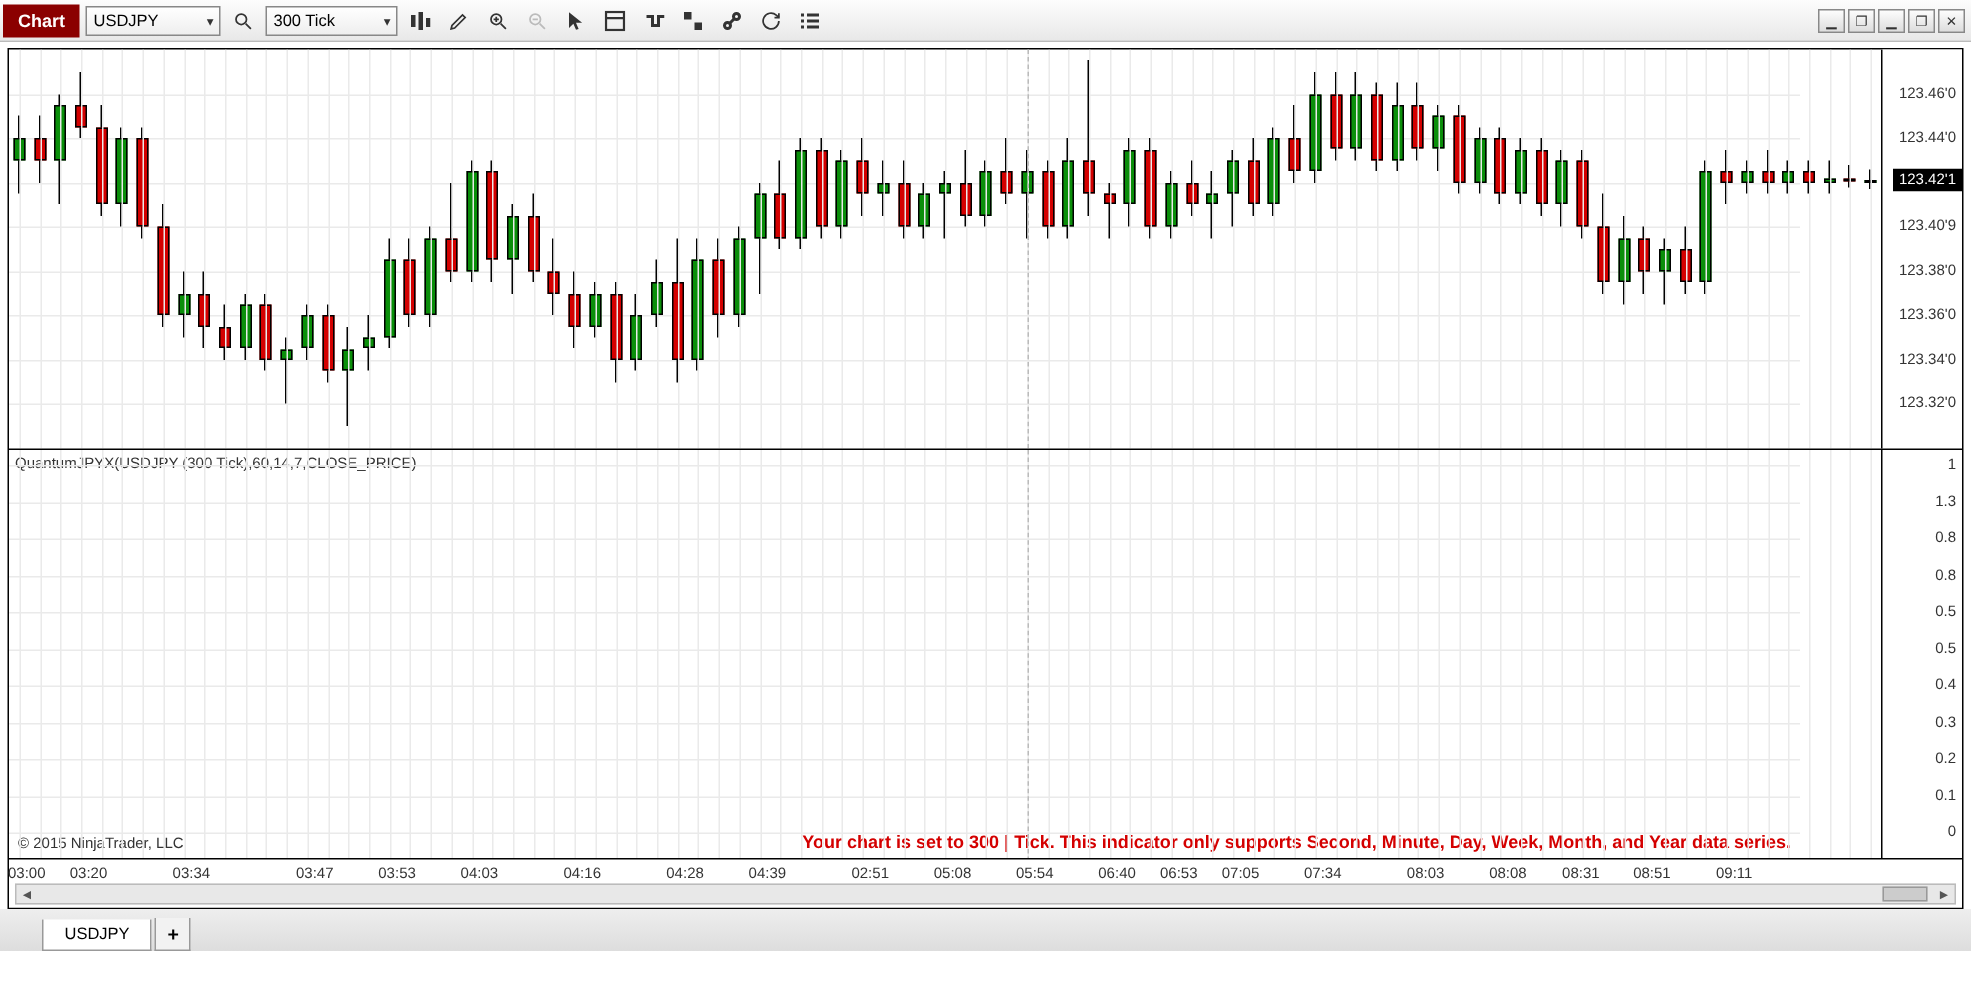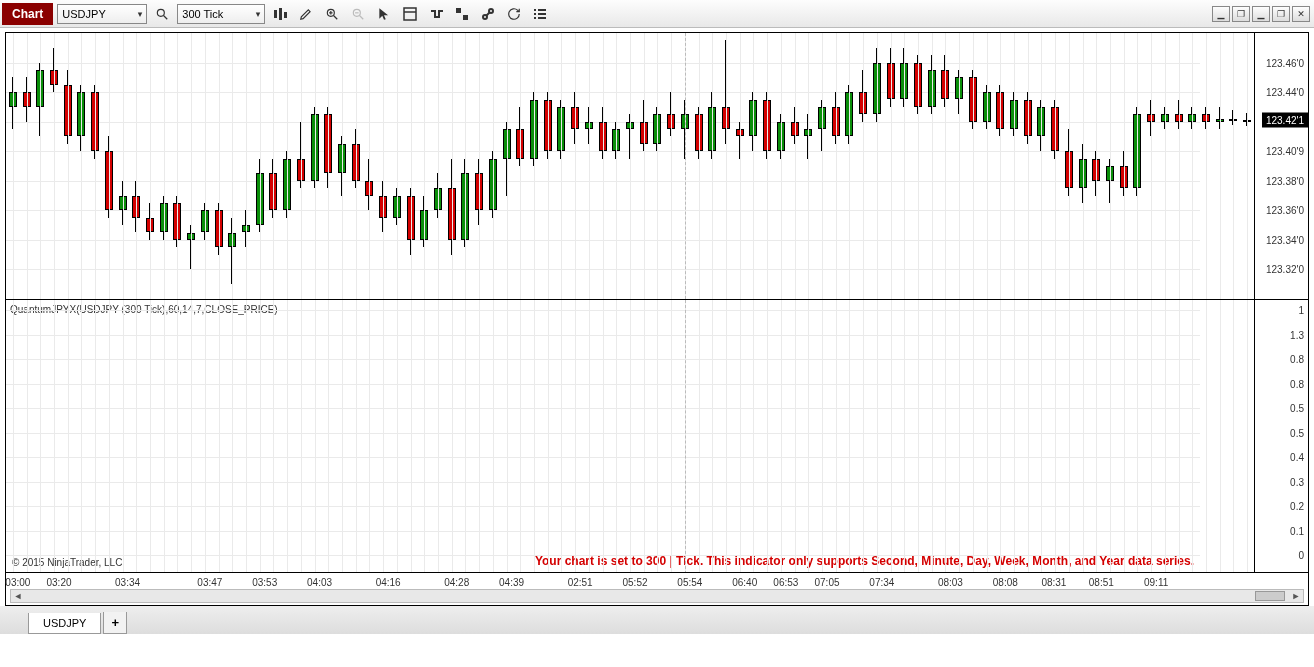--- a/index.html
+++ b/index.html
@@ -756,21 +756,21 @@
         <div class="x-tick" style="left: 11.8571px;">03:00</div>
         <div class="x-tick" style="left: 53px;">03:20</div>
         <div class="x-tick" style="left: 121.571px;">03:34</div>
         <div class="x-tick" style="left: 203.857px;">03:47</div>
         <div class="x-tick" style="left: 258.714px;">03:53</div>
         <div class="x-tick" style="left: 313.571px;">04:03</div>
         <div class="x-tick" style="left: 382.143px;">04:16</div>
         <div class="x-tick" style="left: 450.714px;">04:28</div>
         <div class="x-tick" style="left: 505.571px;">04:39</div>
         <div class="x-tick" style="left: 574.143px;">02:51</div>
-        <div class="x-tick" style="left: 629px;">05:52</div>
+        <div class="x-tick" style="left: 629px;">05:08</div>
         <div class="x-tick" style="left: 683.857px;">05:54</div>
         <div class="x-tick" style="left: 738.714px;">06:40</div>
         <div class="x-tick" style="left: 779.857px;">06:53</div>
         <div class="x-tick" style="left: 821px;">07:05</div>
         <div class="x-tick" style="left: 875.857px;">07:34</div>
         <div class="x-tick" style="left: 944.429px;">08:03</div>
         <div class="x-tick" style="left: 999.286px;">08:08</div>
         <div class="x-tick" style="left: 1040.43px; padding-left: 15px;">08:31</div>
         <div class="x-tick" style="left: 1095.29px;">08:51</div>
         <div class="x-tick" style="left: 1150.14px;">09:11</div>

